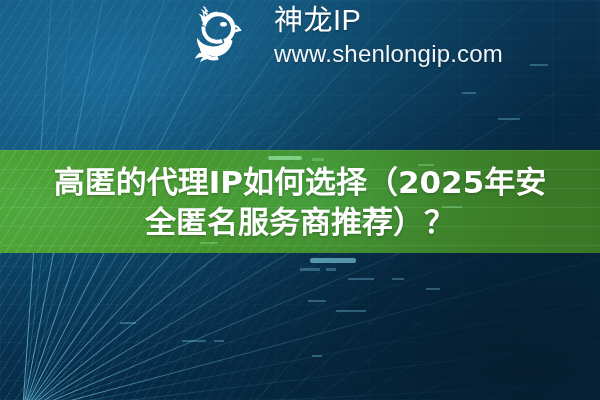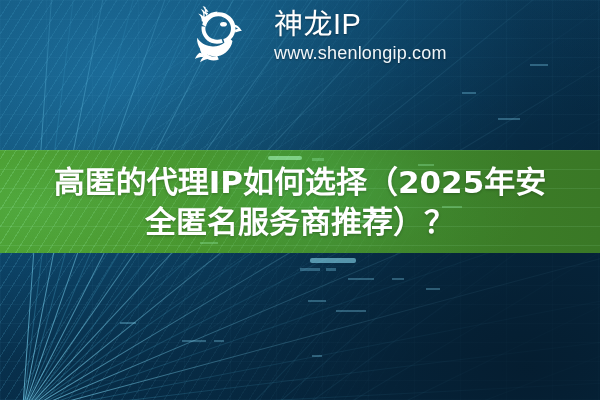--- a/index.html
+++ b/index.html
@@ -148,21 +148,21 @@
     color: #ffffff;
     font-size: 29px;
     line-height: 1.05;
     letter-spacing: .5px;
     font-weight: 400;
     white-space: nowrap;
     text-shadow: 0 1px 2px rgba(0,0,0,.35);
   }
   .logo-url {
     color: #f2f7fa;
-    font-size: 18px;
+    font-size: 24px;
     line-height: 1.25;
     margin-top: 3px;
     letter-spacing: .2px;
     white-space: nowrap;
     text-shadow: 0 1px 2px rgba(0,0,0,.35);
   }
 
   
   .band {
     position: absolute;

